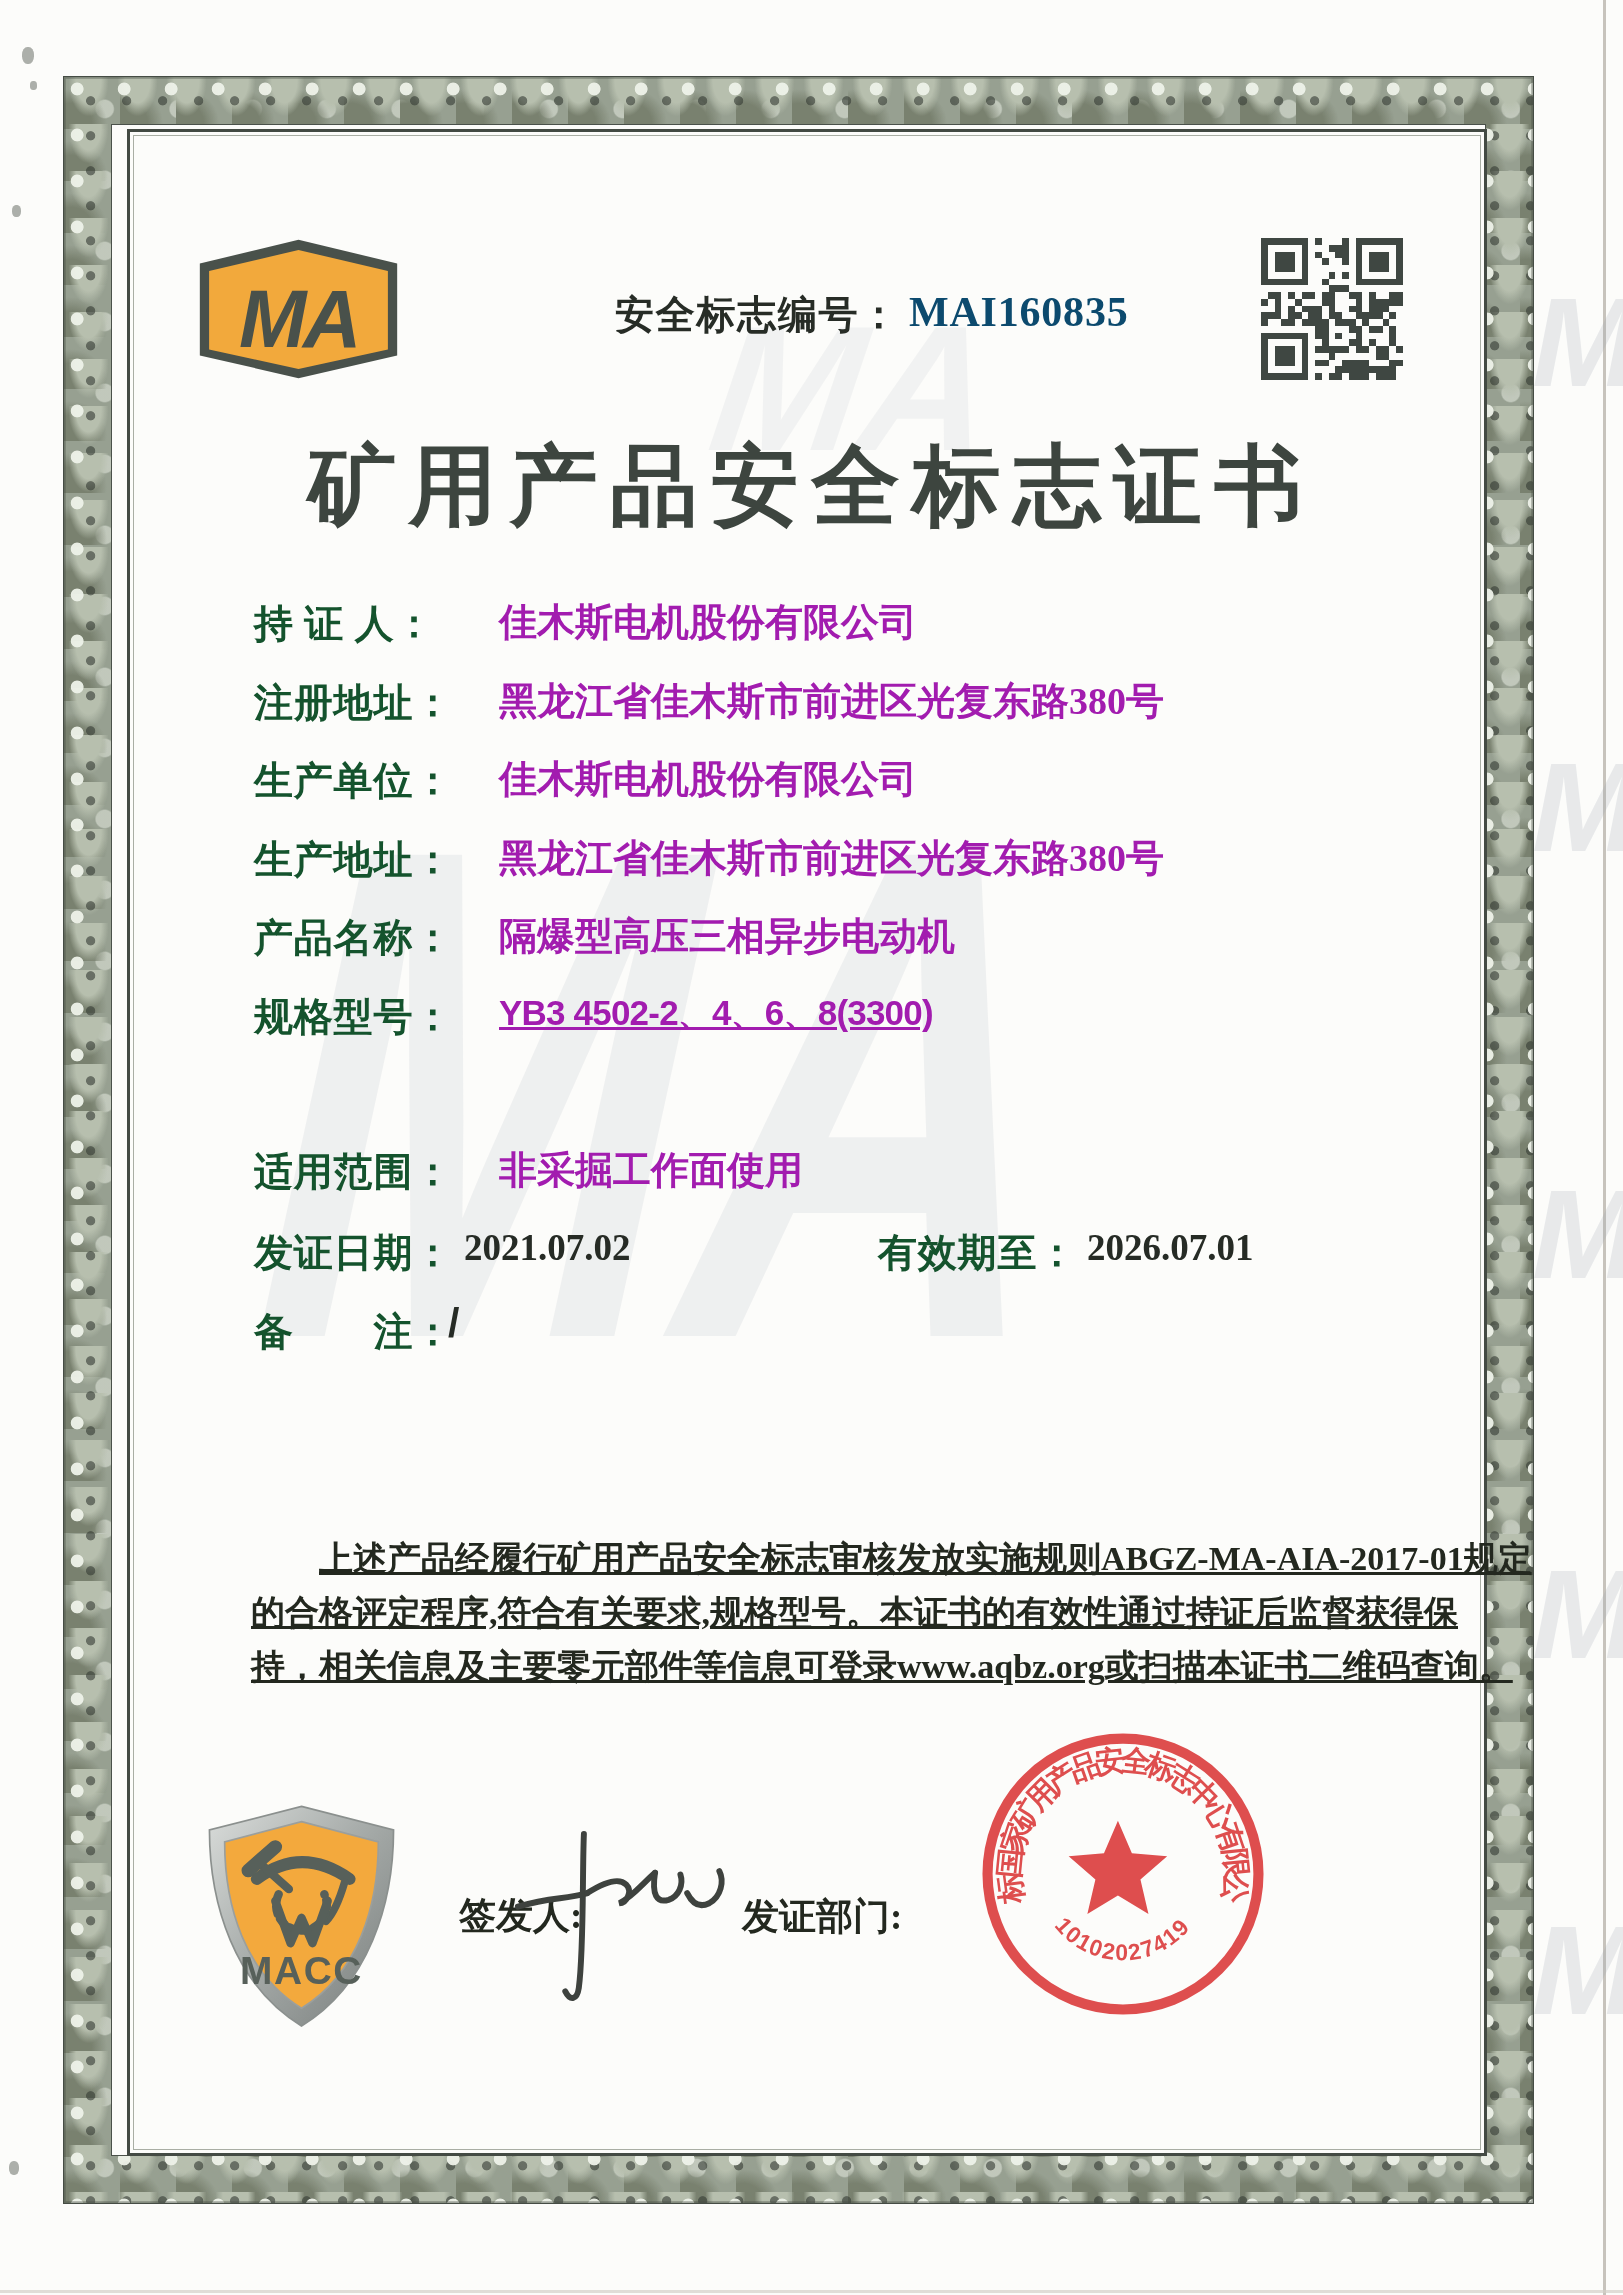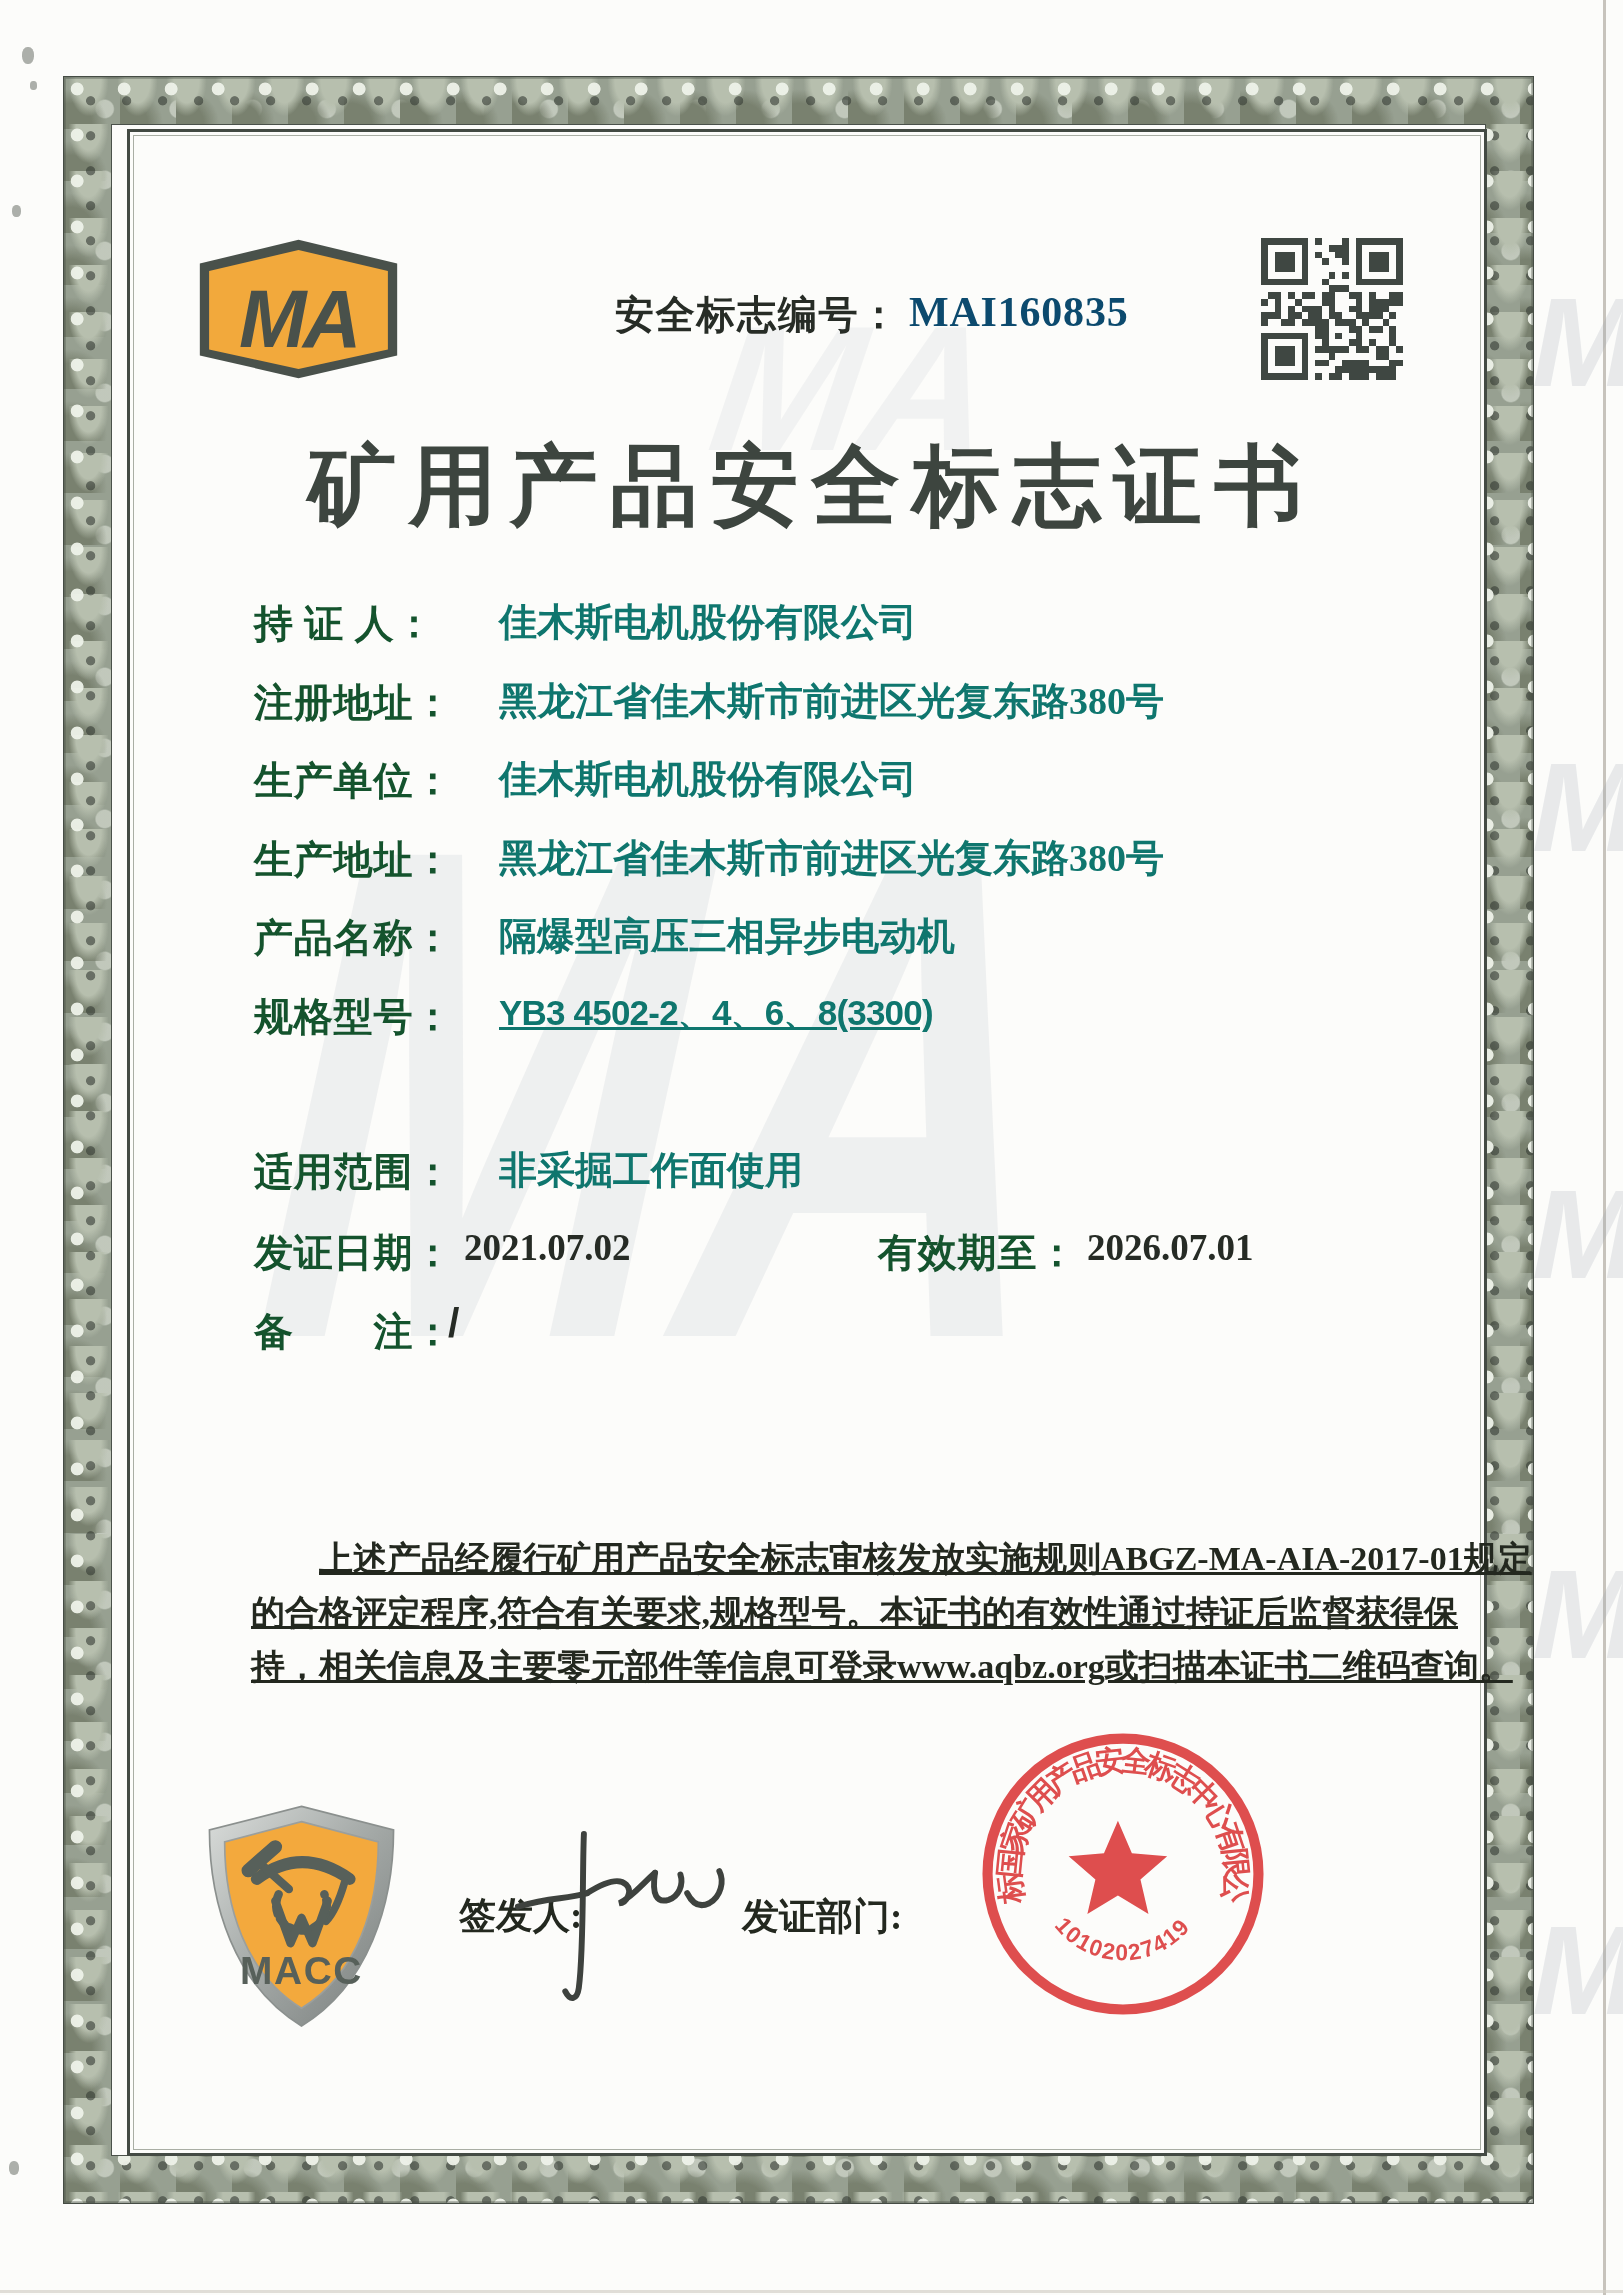--- a/index.html
+++ b/index.html
@@ -66,21 +66,21 @@
   
   .cert-title{
     position:absolute;left:0;top:427px;width:1623px;text-align:center;
     font-size:88px;font-weight:900;letter-spacing:12.7px;color:#3d453f;
     font-family:"Liberation Serif","DejaVu Serif",serif;
   }
 
   
   .row{position:absolute;left:254px;white-space:nowrap;}
   .flabel{font-size:39px;font-weight:bold;color:#14532d;letter-spacing:0.8px;}
-  .fvalue{font-size:38px;font-weight:bold;color:#0f766e;position:absolute;left:245px;top:0;}
+  .fvalue{font-size:38px;font-weight:bold;color:#a21caf;position:absolute;left:245px;top:0;}
   .fvalue-num{font-family:"Liberation Sans","DejaVu Sans",sans-serif;font-size:35px;font-weight:bold;letter-spacing:-0.8px;text-decoration:underline;}
   .r0{top:597px}.r1{top:676px}.r2{top:754px}.r3{top:833px}.r4{top:911px}.r5{top:990px}
   .r6{top:1067px}.r7{top:1145px}
   .r6 .flabel{font-size:37px;letter-spacing:0;}
   .std-values{position:absolute;left:376px;top:-1.7px;font-family:"Liberation Sans","DejaVu Sans",sans-serif;font-size:32px;font-weight:bold;letter-spacing:-0.4px;line-height:39px;}
   .row-dates{position:absolute;left:254px;top:1226px;white-space:nowrap;}
   .date-val{position:absolute;top:0;font-family:Liberation Serif, serif;font-size:37px;font-weight:bold;}
   .iss-val{left:210px;}
   .exp-label{position:absolute;left:624px;top:0;}
   .exp-val{left:833px;}

